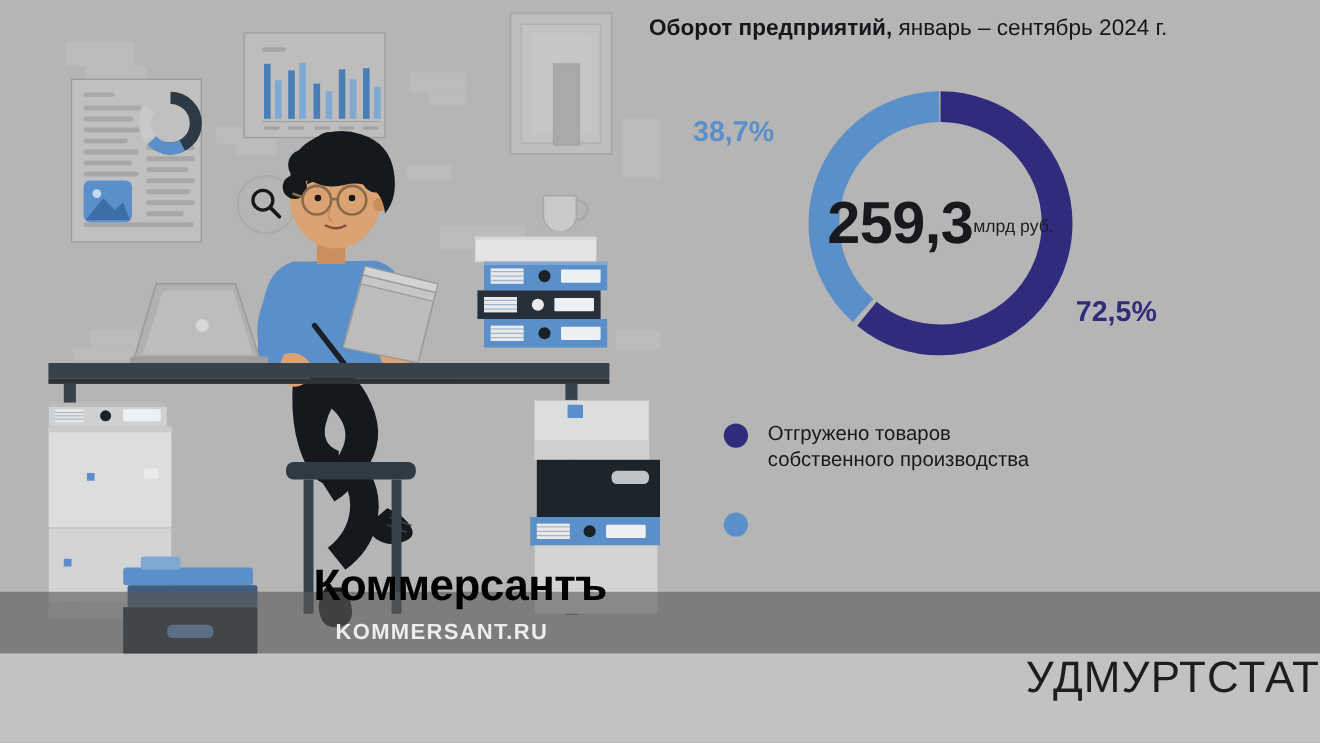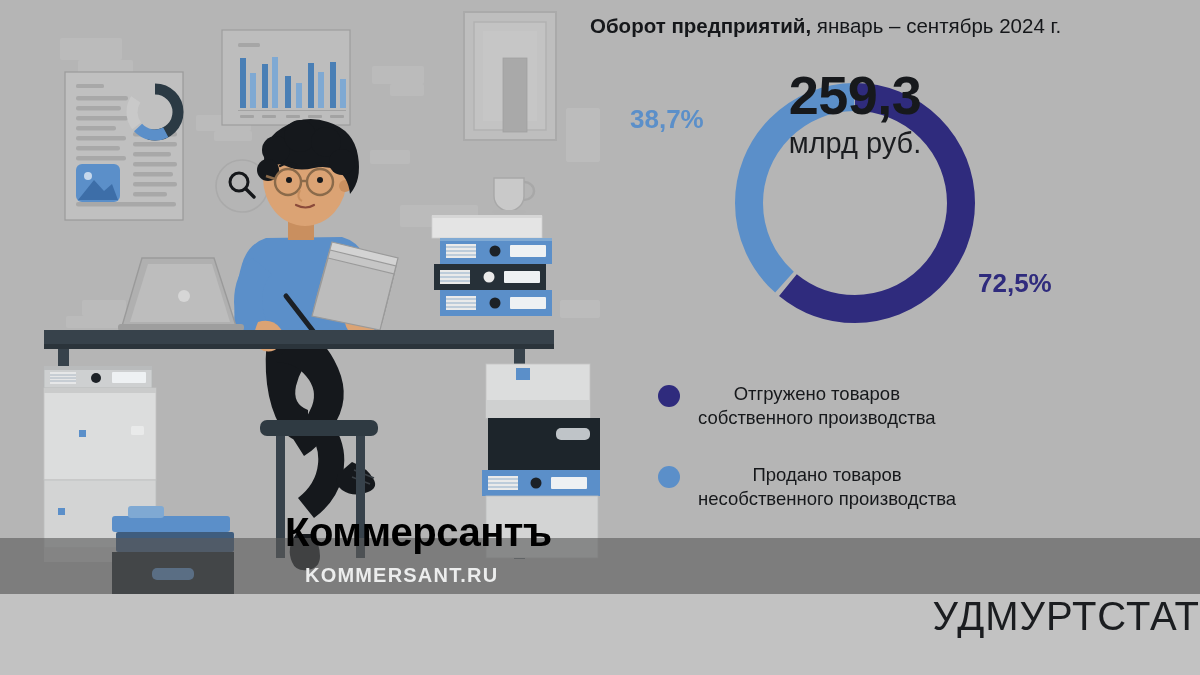--- a/index.html
+++ b/index.html
@@ -31,33 +31,33 @@
     color: #15171a; white-space: nowrap;
   }
   .title .t-bold { font-weight: bold; }
   .title .t-reg  { font-weight: normal; }
 
   
   .donut-wrap { position: absolute; left: 130px; top: 68px; width: 270px; height: 270px; }
   .donut-wrap svg { display: block; }
   .donut-center {
     position: absolute; left: 0; top: 0; width: 270px; height: 270px;
-    display: flex; flex-direction: column;
-    align-items: center; justify-content: flex-start;
+    display: flex; flex-direction: row;
+    align-items: center; justify-content: center;
     pointer-events: none;
   }
   .donut-value { font-size: 54px; font-weight: bold; color: #17191c; letter-spacing: -0.5px; line-height: 1; }
-  .donut-unit  { font-size: 29px; color: #1b1d20; margin-top: 7px; line-height: 1; }
+  .donut-unit  { font-size: 16px; color: #1b1d20; margin-top: 7px; line-height: 1; }
 
   .pct { position: absolute; font-size: 26px; font-weight: bold; white-space: nowrap; }
   .pct-light { left: 40px;  top: 104px; color: #5b8fc9; }
   .pct-dark  { left: 388px; top: 268px; color: #2f2b7d; }
 
   
-  .legend { position: absolute; left: 68px; top: 382px; width: 520px; text-align: center; }
+  .legend { position: absolute; left: 68px; top: 382px; width: 520px; }
   .legend-row { display: flex; align-items: flex-start; margin-bottom: 33px; }
   .legend-dot { width: 22px; height: 22px; border-radius: 50%; flex: 0 0 22px; margin-top: 3px; }
   .legend-text {
     margin-left: 18px; font-size: 18.5px; line-height: 1.3;
     color: #16181b; white-space: pre-line;
   }
 
   
   .band {
     position: absolute; left: 0; top: 538px; width: 1200px; height: 56px;
@@ -373,22 +373,20 @@
     <div class="pct pct-dark">72,5%</div>
 
     <div class="legend">
       <div class="legend-row">
         <span class="legend-dot" id="dot-0" style="background: rgb(47, 43, 125);"></span>
         <span class="legend-text">Отгружено товаров
 собственного производства</span>
       </div>
       <div class="legend-row">
         <span class="legend-dot" id="dot-1" style="background: rgb(91, 143, 201);"></span>
-        <span class="legend-text">Продано товаров
-несобственного производства</span>
       </div>
     </div>
   </div>
 
   <div class="footer-strip"></div>
   <div class="band"></div>
   <div class="brand-logo">Коммерсантъ</div>
   <div class="brand-url">KOMMERSANT.RU</div>
   <div class="footer-title">УДМУРТСТАТ</div>
 

